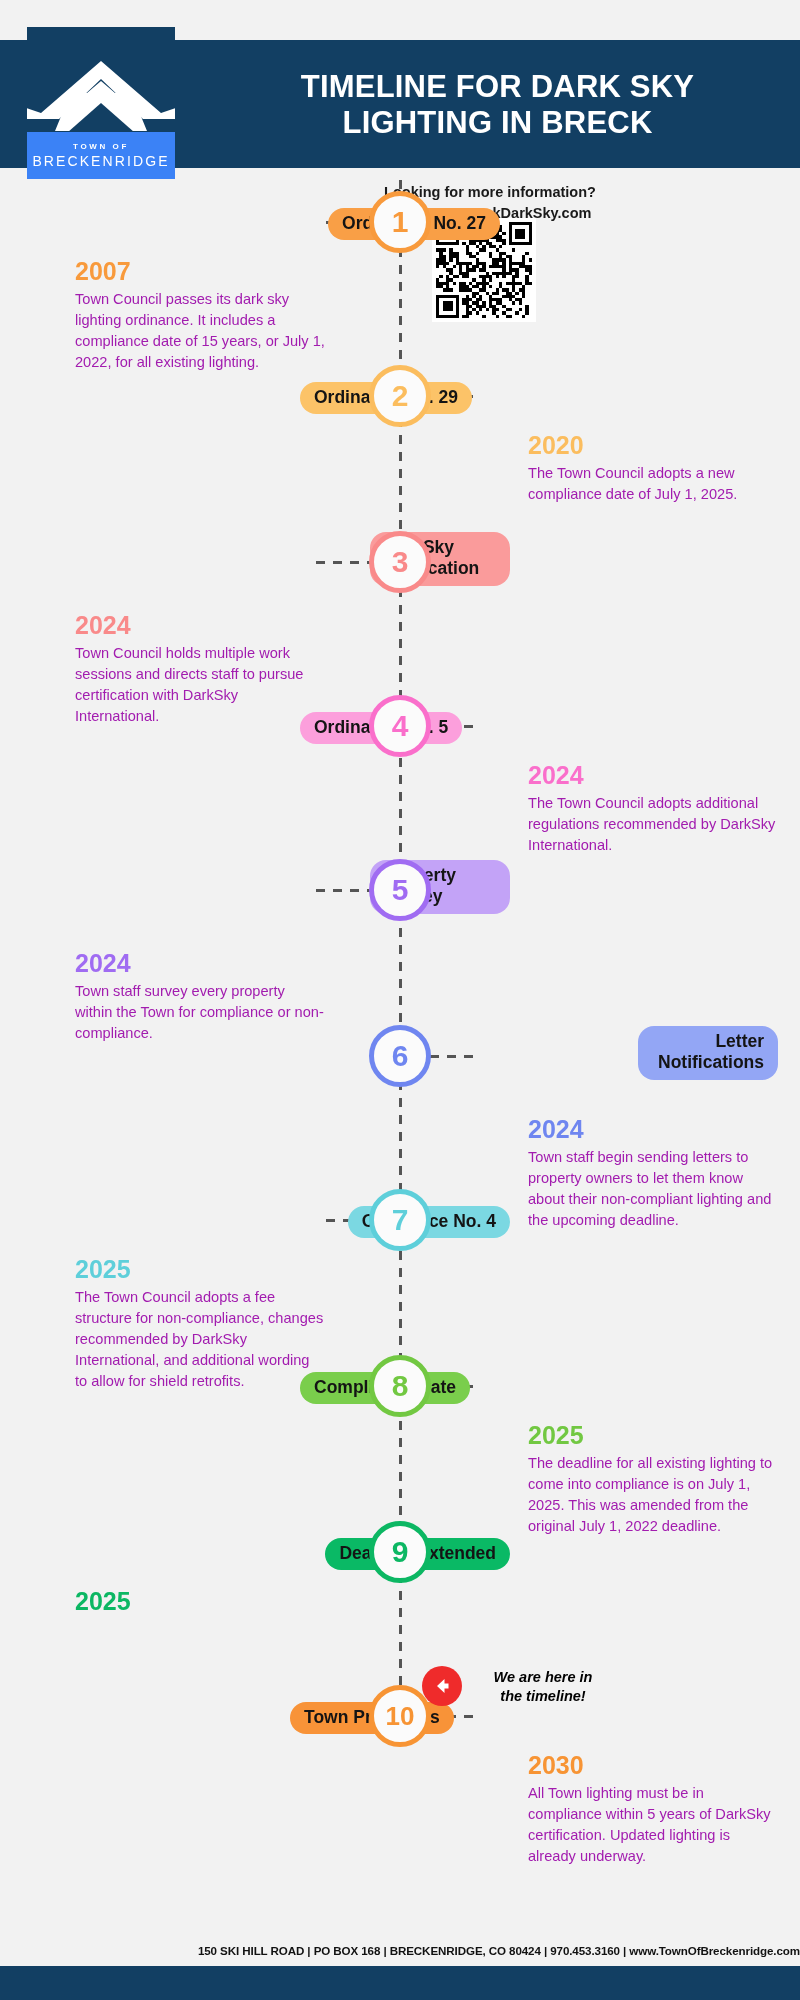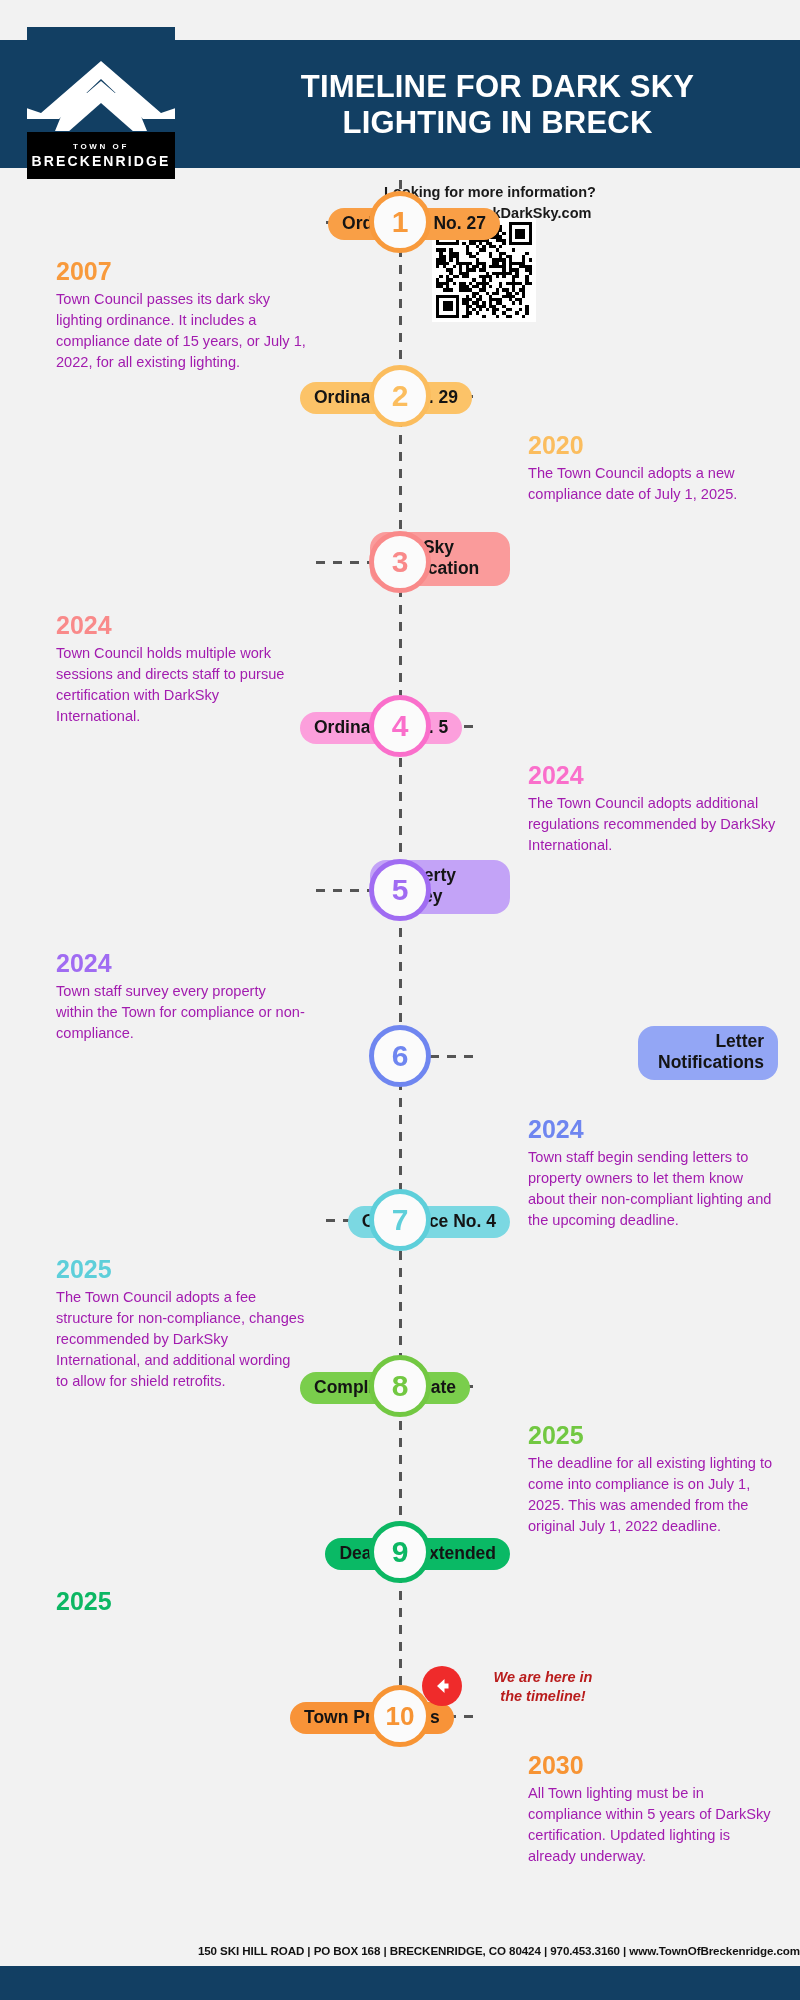--- a/index.html
+++ b/index.html
@@ -26,26 +26,26 @@
     position: absolute; left: 27px; top: 27px; width: 148px; height: 152px;
   }
   .logo-top {
     position: relative; width: 148px; height: 105px; background: #123f63; overflow: hidden;
   }
   .logo-peak {
     position: absolute; left: 50%; top: 30px; width: 180px; height: 90px;
     transform: translateX(-50%);
   }
   .logo-bot {
-    width: 148px; height: 47px; background: #000000;
+    width: 148px; height: 47px; background: #3b82f6;
     display: flex; flex-direction: column; align-items: center; justify-content: center;
     color: #fff;
   }
   .logo-bot .l1 { font-size: 8px; font-weight: bold; letter-spacing: 2.6px; }
-  .logo-bot .l2 { font-size: 14px; font-weight: bold; letter-spacing: 2.1px; margin-top: 2px; }
+  .logo-bot .l2 { font-size: 14px; font-weight: normal; letter-spacing: 2.1px; margin-top: 2px; }
 
   
   .info-block { position: absolute; left: 360px; top: 182px; width: 260px; text-align: center; }
   .info-block .line { font-size: 14.5px; font-weight: bold; color: #1a1a1a; line-height: 1.42; }
   .qr { position: absolute; left: 432px; top: 218px; width: 104px; height: 104px; background: #ffffff; padding: 4px; }
   .qr svg { display: block; }
 
   
   .spine {
     position: absolute; left: 399px; top: 180px; width: 3px; height: 1560px;
@@ -67,35 +67,35 @@
 
   
   .badge {
     position: absolute; border-radius: 16px; padding: 5px 14px 6px;
     font-size: 17.5px; font-weight: bold; color: #141414; z-index: 3;
     line-height: 1.22; white-space: nowrap;
   }
   .badge.two { white-space: normal; }
 
   
-  .entry { position: absolute; }
+  .entry { position: absolute; margin-left: 19px; }
   .entry .year { font-size: 25px; font-weight: bold; line-height: 1.1; margin-bottom: 3px; }
   .entry .desc { font-size: 14.6px; color: #a21caf; line-height: 1.44; }
   .left  { text-align: left;  }
   .right { text-align: left; }
 
   
   .here-dot {
     position: absolute; left: 422px; top: 1666px; width: 40px; height: 40px;
     border-radius: 50%; background: #ef2b2b; display: flex; align-items: center; justify-content: center;
     z-index: 6;
   }
   .here-text {
     position: absolute; left: 468px; top: 1668px; width: 150px;
-    color: #b91c1c; font-size: 14.5px; font-weight: bold; font-style: italic;
+    color: #000000; font-size: 14.5px; font-weight: bold; font-style: italic;
     line-height: 1.3; text-align: center;
   }
 
   
   .footer-text {
     position: absolute; left: 0; top: 1944px; width: 800px; text-align: right;
     font-size: 11.6px; font-weight: bold; color: #111; letter-spacing: -0.1px;
   }
   .footer-bar { position: absolute; left: 0; top: 1966px; width: 800px; height: 34px; background: #123f63; }
 </style>

